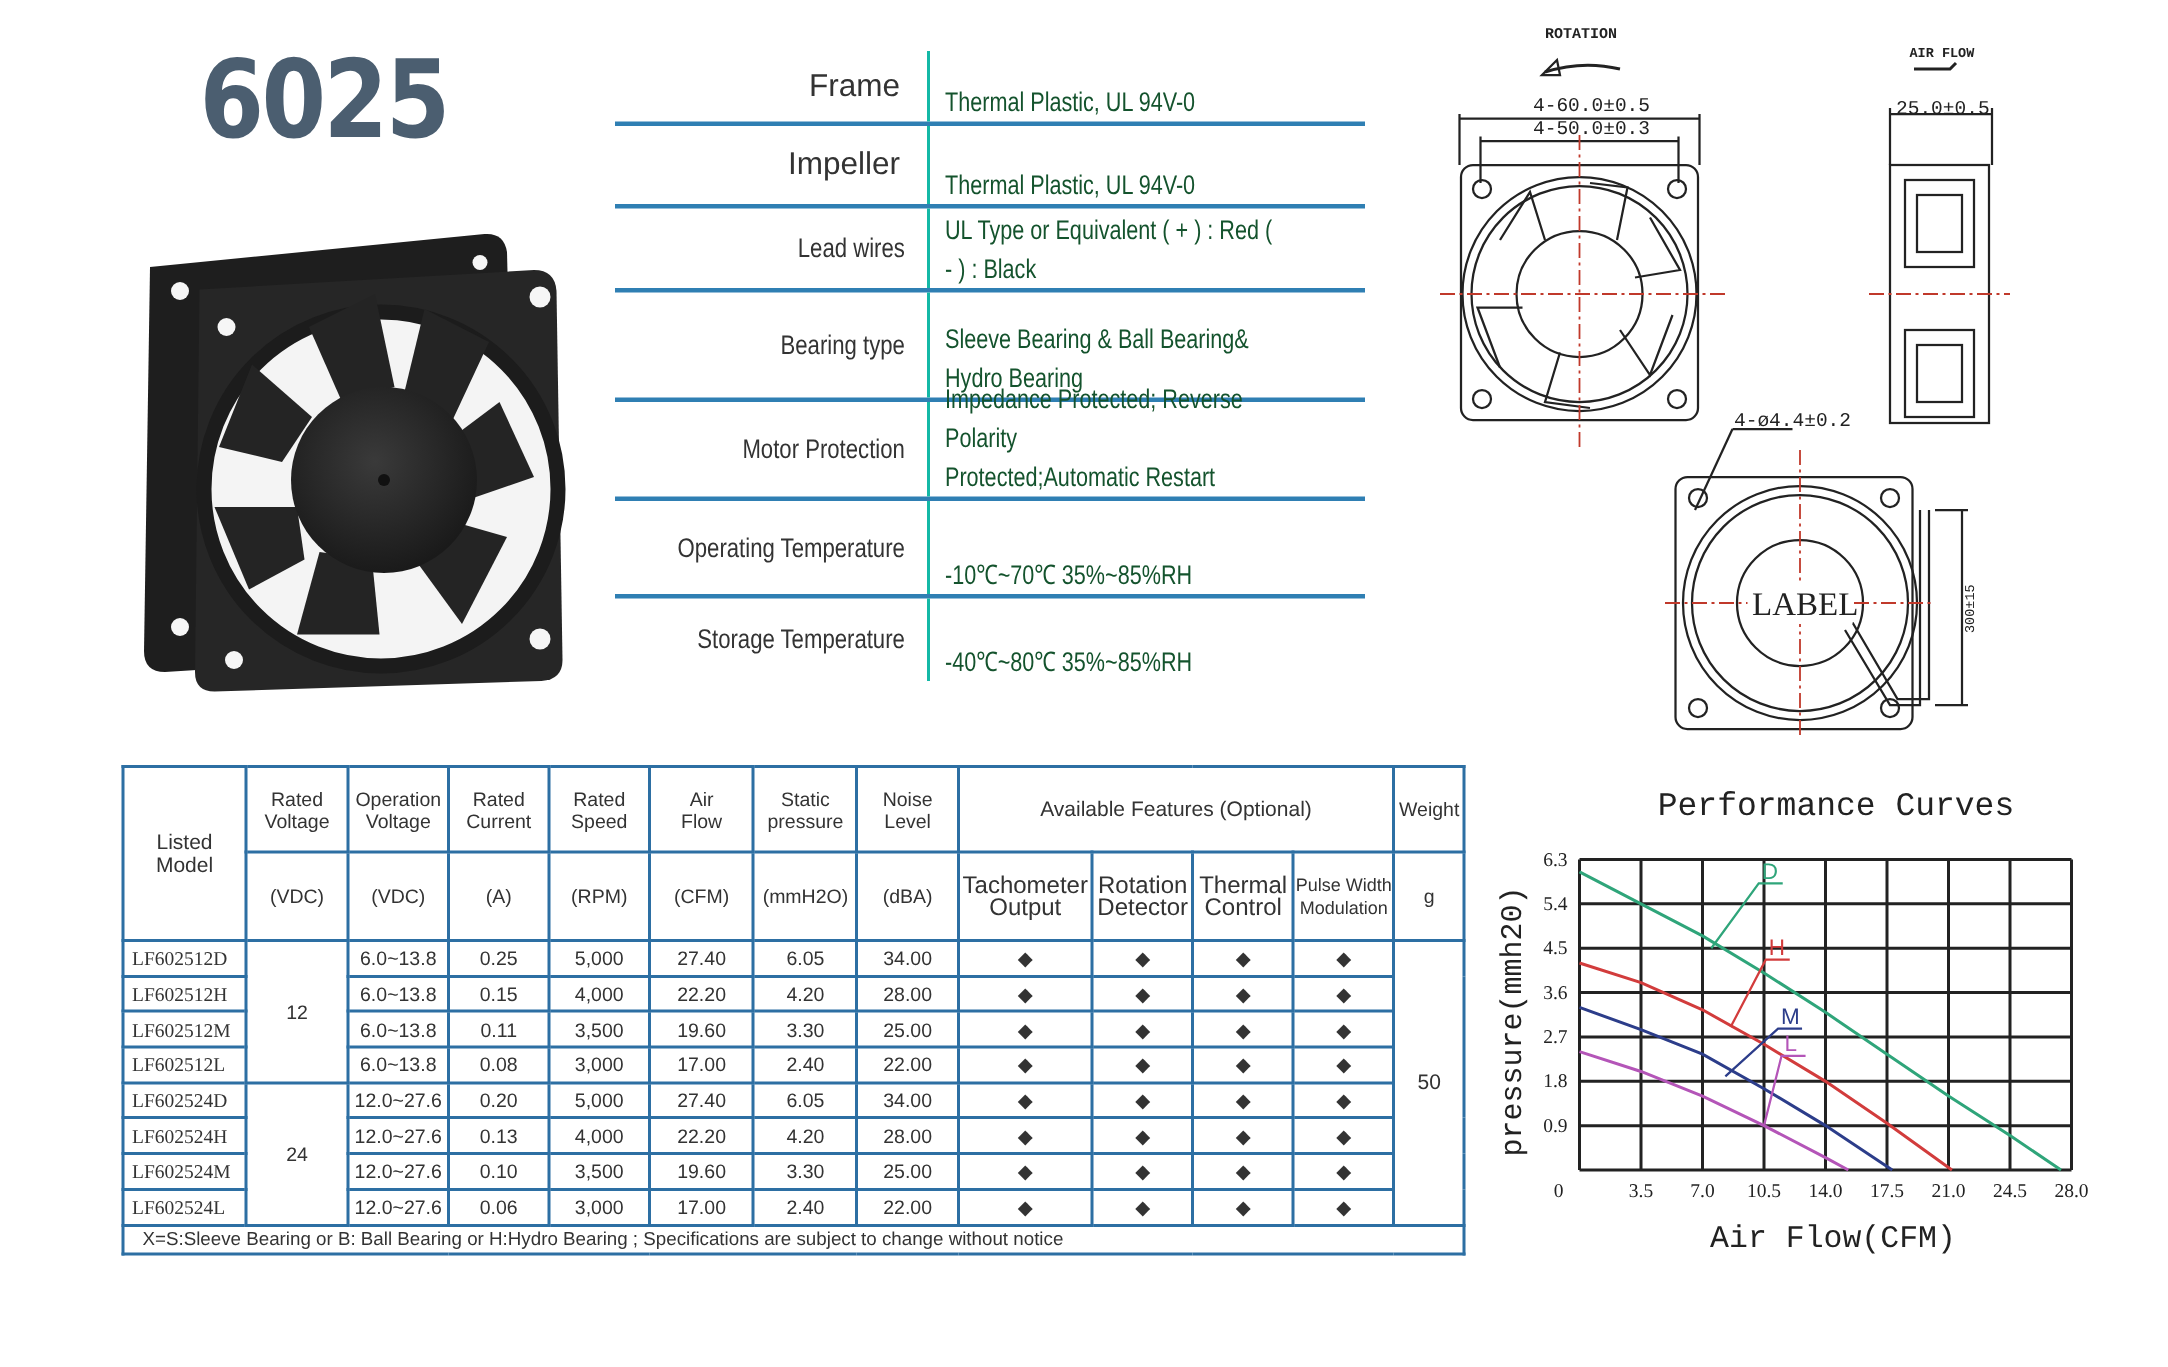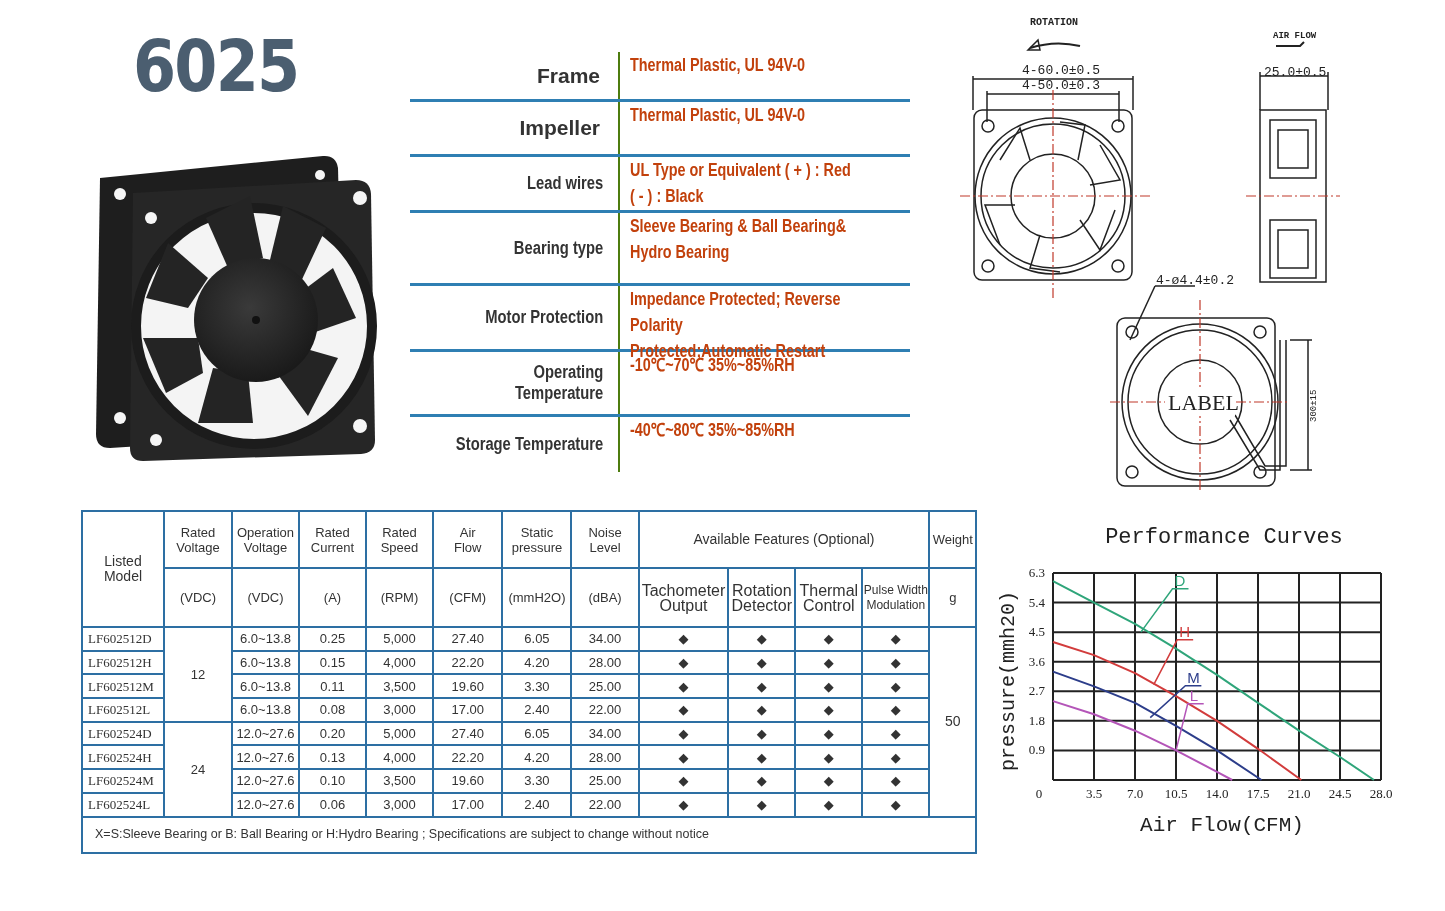--- a/index.html
+++ b/index.html
@@ -9,33 +9,33 @@
   .model-title {
     position: absolute; left: 133px; top: 24px;
     font-family: "DejaVu Sans", sans-serif; font-weight: bold;
     font-size: 72px; letter-spacing: -2px; color: #4b5e70;
     transform: scaleX(0.86); transform-origin: left top;
   }
 
   .fan-photo { position: absolute; left: 88px; top: 148px; width: 300px; height: 315px; }
 
   
-  .spec-table { position: absolute; left: 410px; top: 52px; width: 500px; font-weight: bold; }
+  .spec-table { position: absolute; left: 410px; top: 34px; width: 500px; }
   .spec-row { position: relative; display: flex; border-bottom: 3px solid #2f7fb3; }
   .spec-row:last-child { border-bottom: none; }
   .spec-label {
     width: 208px; text-align: right; padding-right: 18px;
     font-family: "Liberation Sans Narrow", "Liberation Sans", sans-serif;
     font-size: 18px; color: #333; display: flex; align-items: center; justify-content: flex-end;
     transform: scaleX(0.82); transform-origin: right center;
   }
   .spec-label.big { font-size: 21px; transform: none; }
   .spec-value {
-    flex: 1; border-left: 2px solid #4d7c0f; padding-left: 10px;
-    font-size: 18px; color: #c2410c; display: flex; align-items: flex-start;
+    flex: 1; border-left: 2px solid #14b8a6; padding-left: 10px;
+    font-size: 18px; color: #14532d; display: flex; align-items: flex-end;
     line-height: 26px;
   }
   .spec-value span { display: inline-block; transform: scaleX(0.8); transform-origin: left center; white-space: pre-line; }
 
   
   .drawing { position: absolute; }
 
   
   .data-table {
     position: absolute; left: 81px; top: 510px;
@@ -43,21 +43,21 @@
   }
   .data-table td, .data-table th {
     border: 2px solid #2d6fa3; text-align: center; font-weight: normal;
     font-size: 13px; color: #333; padding: 0; line-height: 15px;
   }
   .data-table .hdr { height: 57px; }
   .data-table .unit { height: 59px; font-size: 14px; }
   .data-table .row td { height: 23.7px; font-size: 13px; }
   .data-table .model { font-family: "Liberation Serif", serif; font-size: 14px; text-align: left; padding-left: 5px; }
   .diamond { color: #d63a3a; font-size: 12px; }
-  .data-table .note { text-align: left; padding-left: 12px; font-size: 12.5px; height: 36px; }
+  .data-table .note { text-align: left; padding-left: 12px; font-size: 12.5px; height: 19px; }
 
   
   .chart { position: absolute; left: 990px; top: 515px; width: 430px; height: 330px; }
 </style>
 </head>
 <body>
 
 <div class="model-title">6025</div>
 
 <svg class="fan-photo" viewBox="0 0 300 315">

